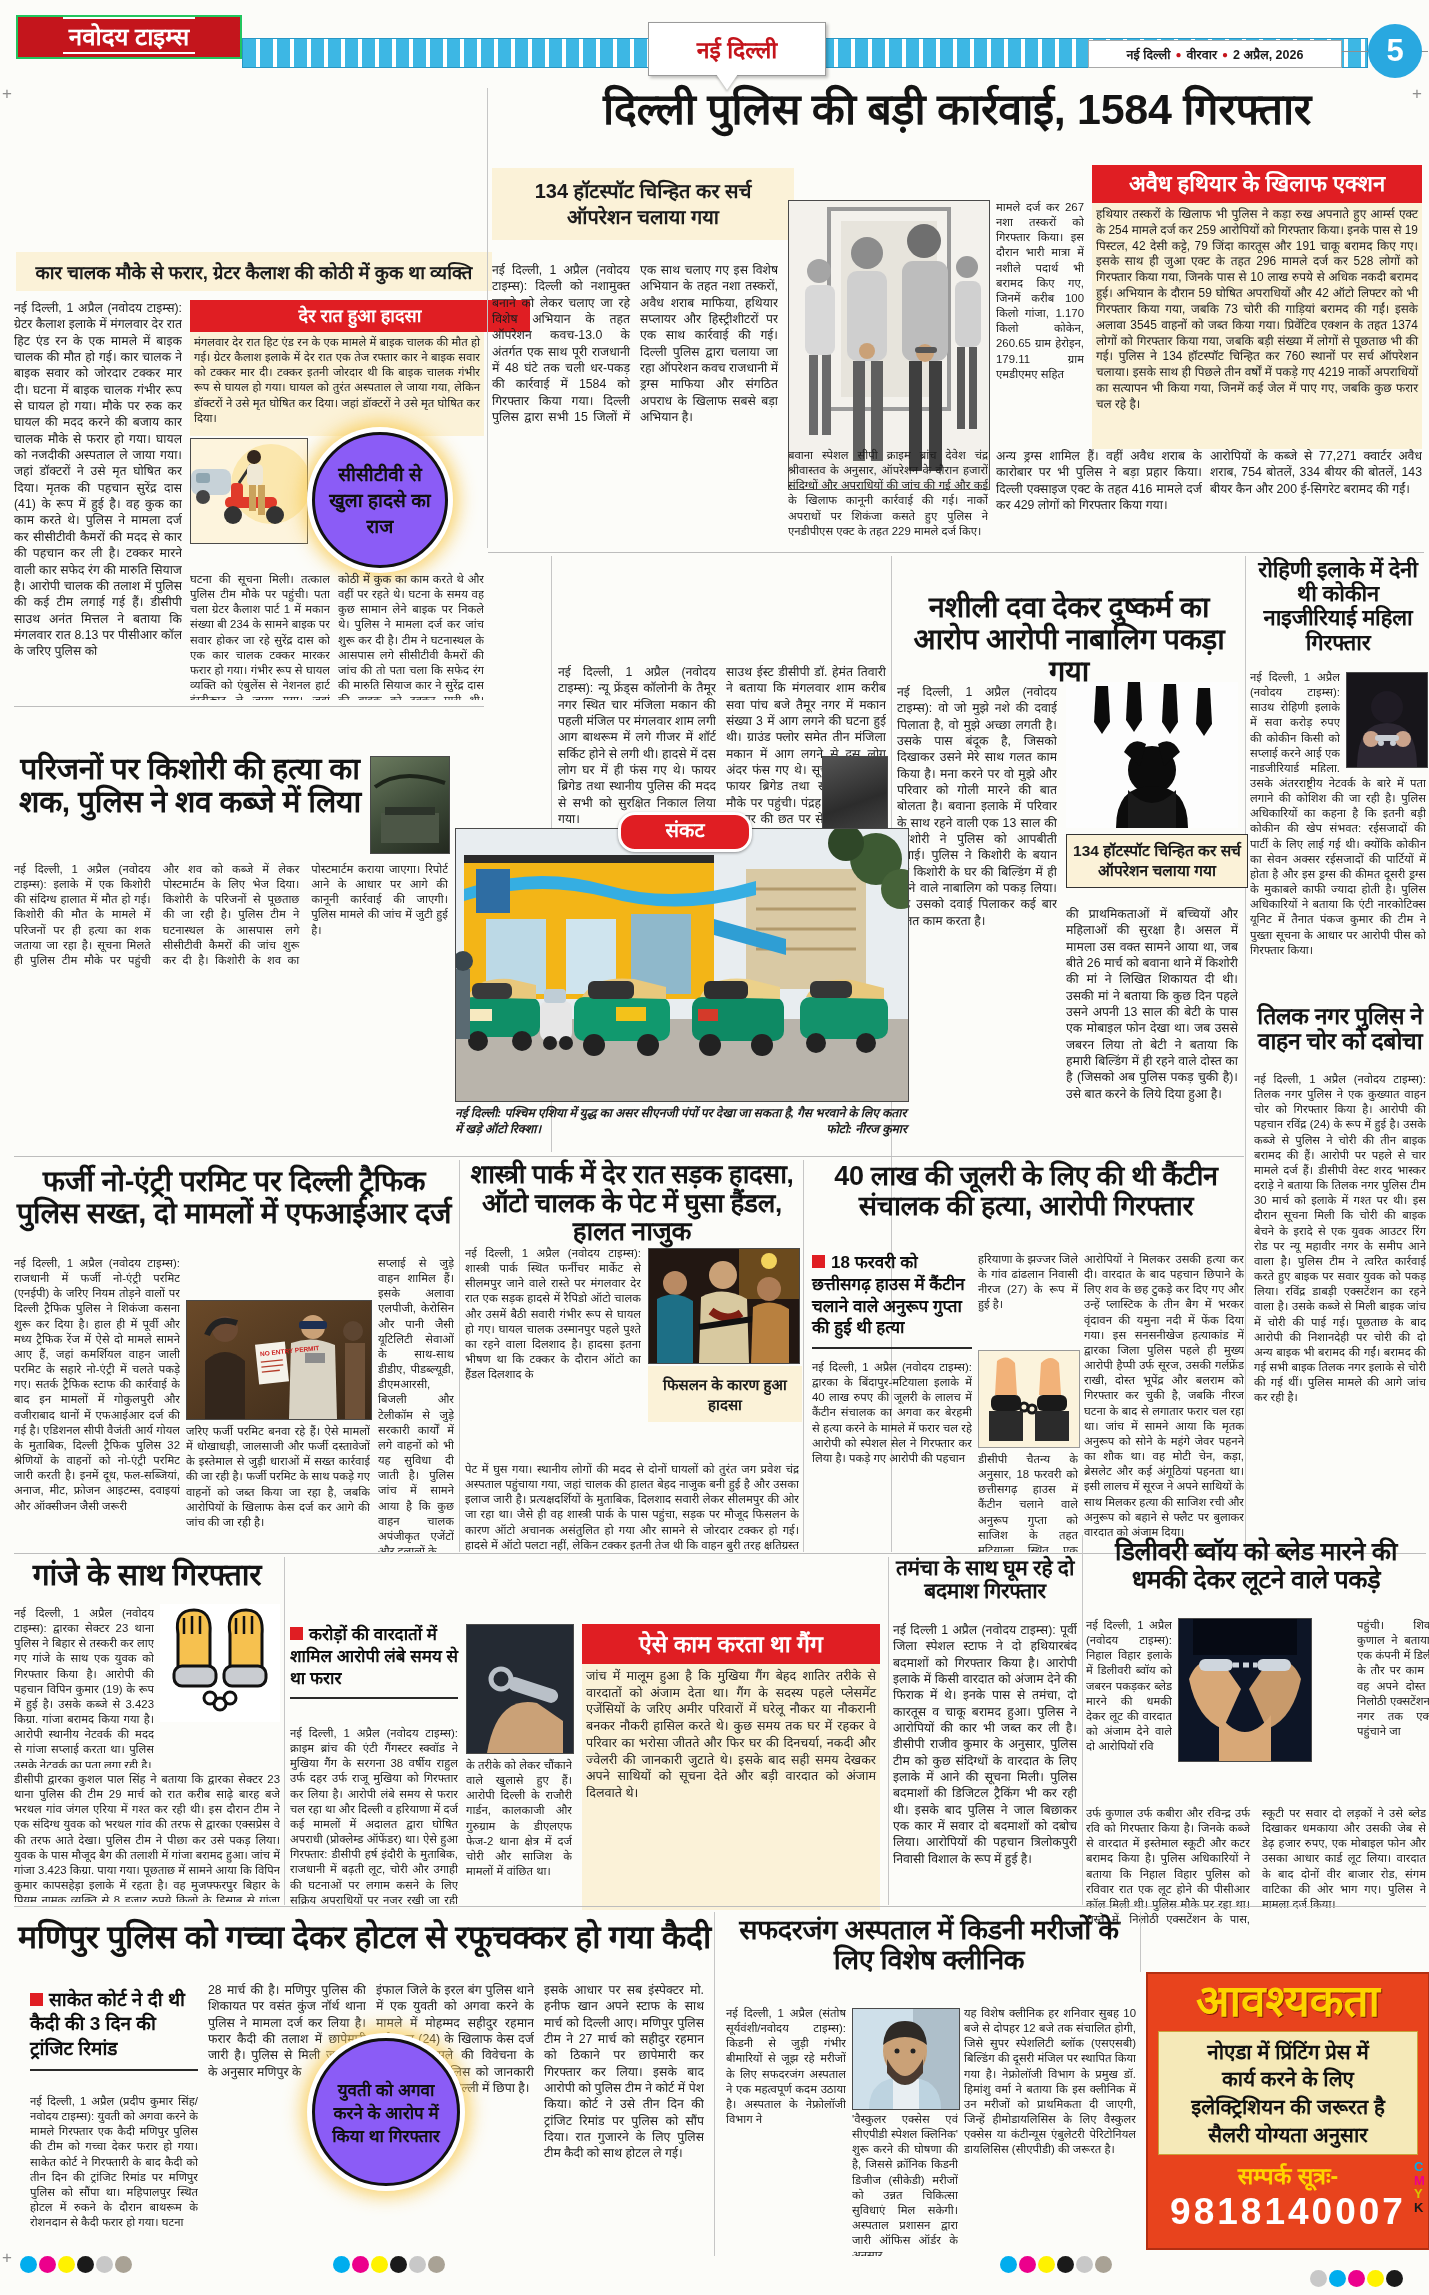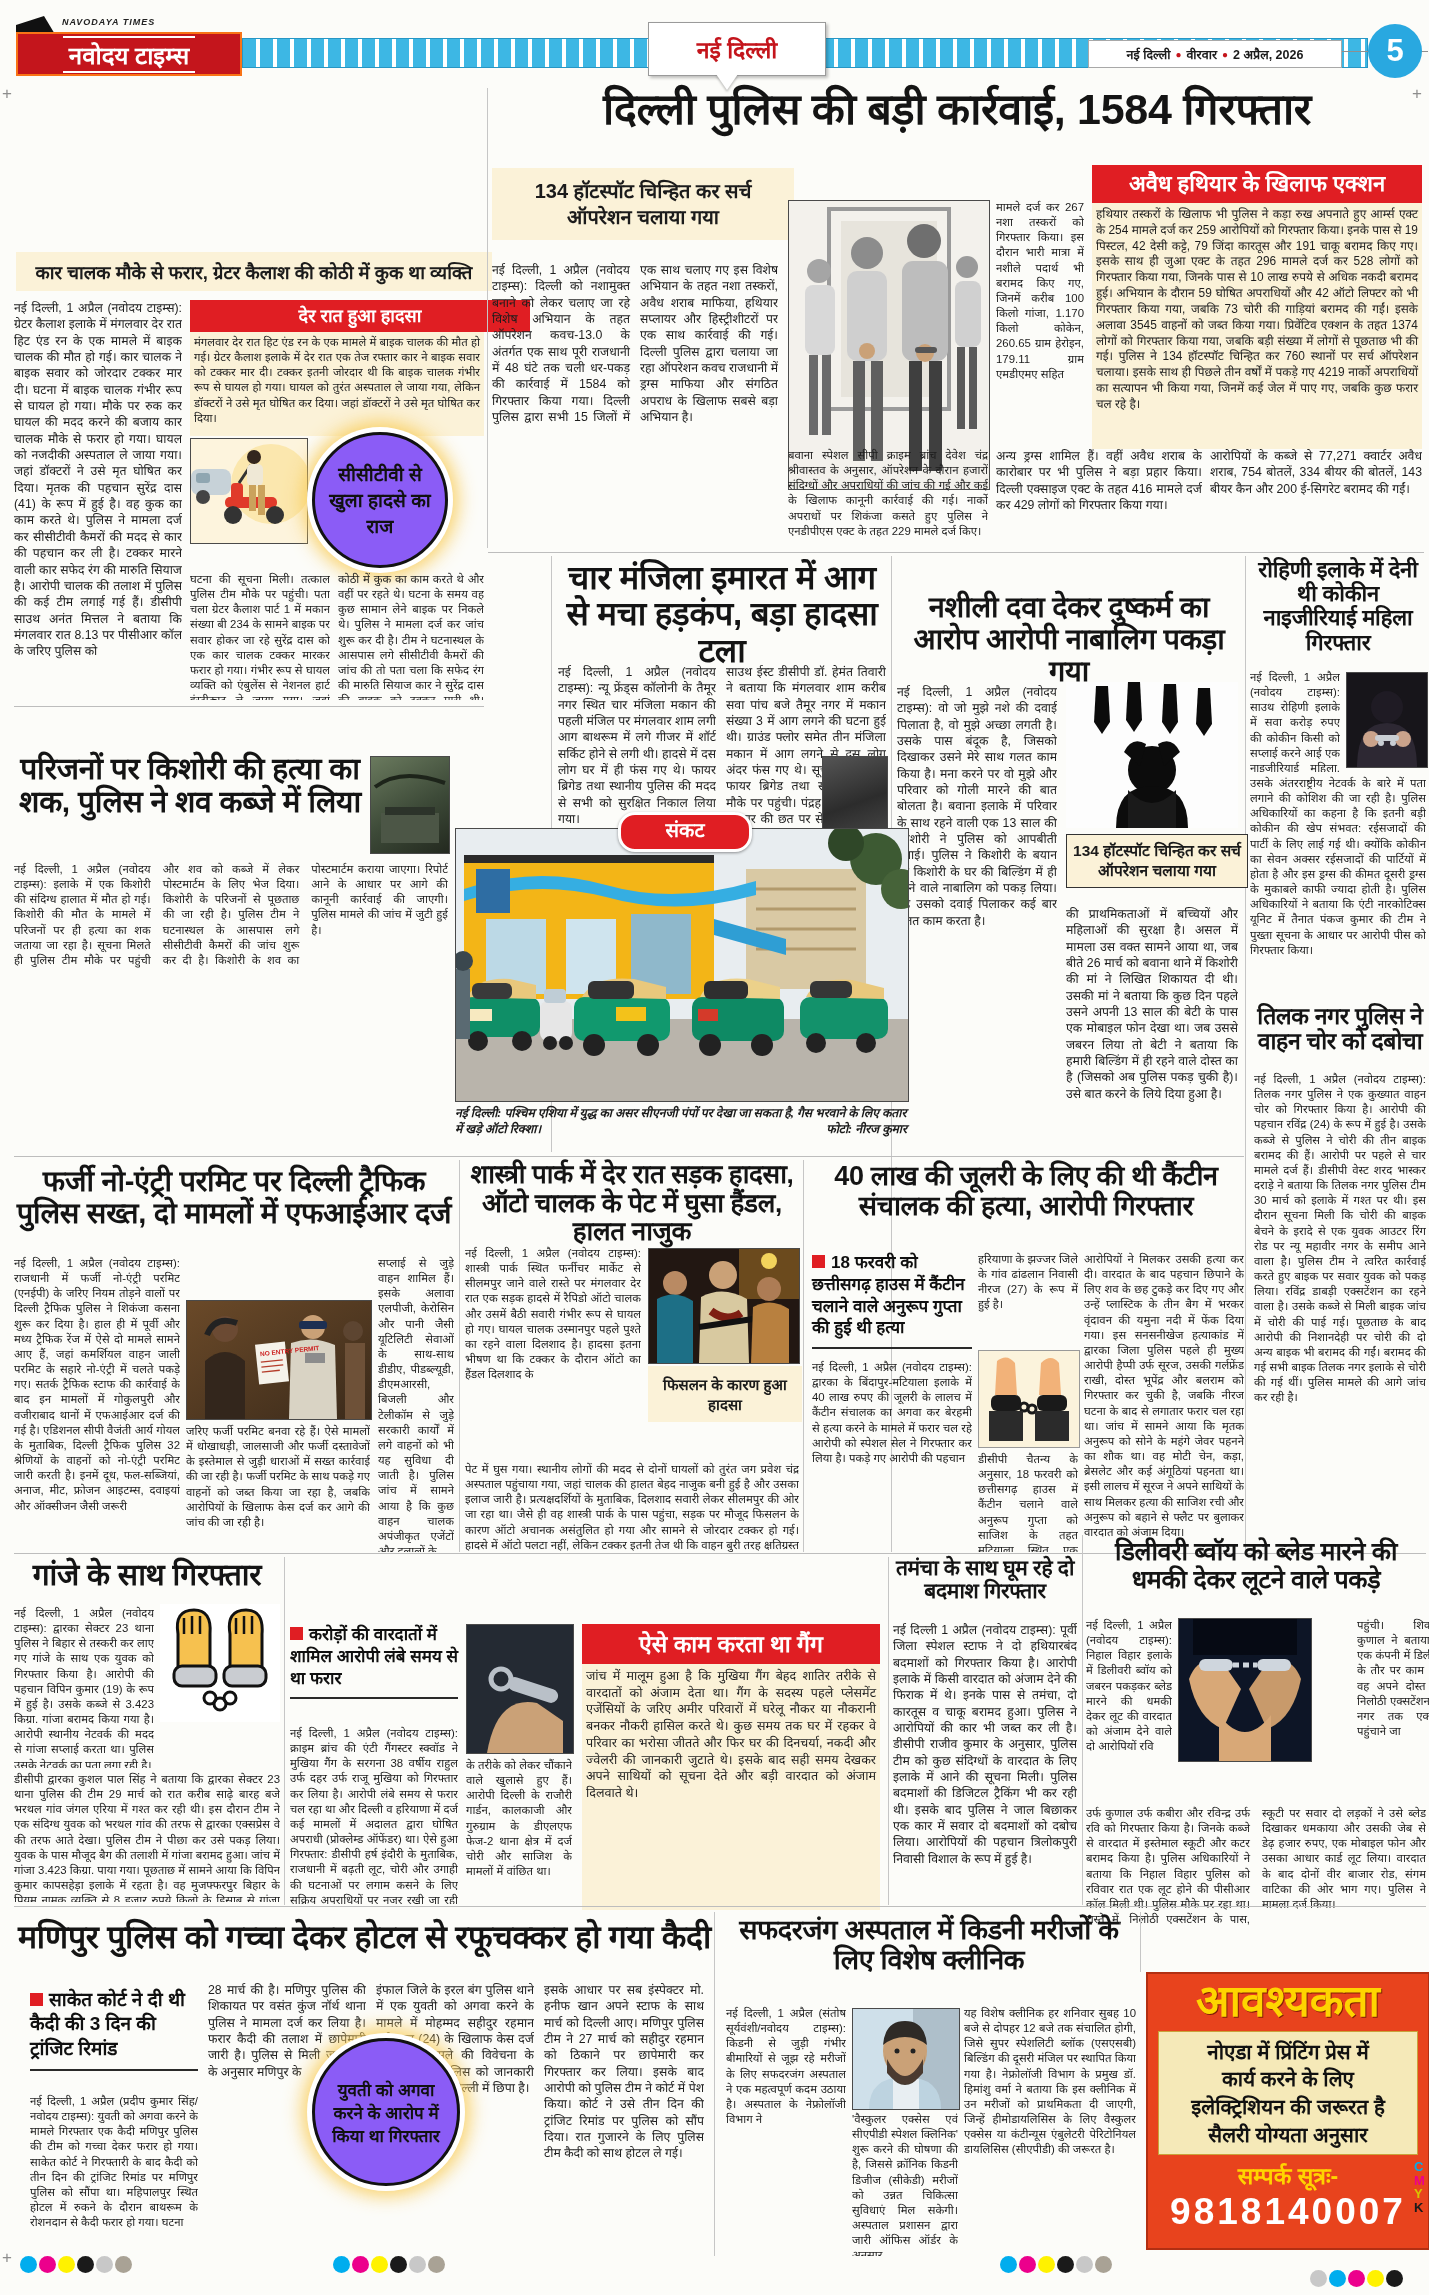--- a/index.html
+++ b/index.html
@@ -30,21 +30,21 @@
 </head>
 <body>
 
 <div id="page">
 
   <div class="abs crop" style="left:2px;top:84px;">+</div>
   <div class="abs crop" style="left:1412px;top:84px;">+</div>
 
   <div class="abs" style="left:16px;top:16px;width:40px;height:20px;background:#111;clip-path:polygon(0 45%,70% 0,100% 100%,0 100%);"></div>
   <div class="abs" style="left:62px;top:17px;font-size:9px;font-weight:700;letter-spacing:1px;color:#222;font-style:italic;">NAVODAYA TIMES</div>
-  <div class="abs" style="left:16px;top:32px;width:222px;height:40px;background:#c4151c;border:2px solid #f97316;display:flex;align-items:center;justify-content:center;">
+  <div class="abs" style="left:16px;top:15px;width:222px;height:40px;background:#c4151c;border:2px solid #22c55e;display:flex;align-items:flex-start;justify-content:center;">
     <span style="color:#fff;font-weight:800;font-size:24px;border-top:2px solid #fff;border-bottom:2px solid #fff;padding:0 6px;">नवोदय टाइम्स</span>
   </div>
   <div class="abs stripes" style="left:242px;top:38px;width:1124px;height:28px;"></div>
   <div class="abs" style="left:648px;top:22px;width:176px;height:52px;background:#fff;border:1px solid #9a9a9a;box-shadow:2px 2px 3px rgba(0,0,0,.25);display:flex;align-items:center;justify-content:center;z-index:3;">
     <span style="color:#c4151c;font-weight:800;font-size:23px;">नई दिल्ली</span>
   </div>
   <div class="abs" style="left:716px;top:74px;width:0;height:0;border-left:11px solid transparent;border-right:11px solid transparent;border-top:16px solid #fff;filter:drop-shadow(0 2px 1px rgba(0,0,0,.25));z-index:3;"></div>
   <div class="abs" style="left:1342px;top:51px;width:86px;height:1px;background:#8f8f8f;"></div>
   <div class="abs" style="left:1088px;top:40px;width:252px;height:26px;background:#fff;border:1px solid #a8a8a8;display:flex;align-items:center;justify-content:center;gap:5px;font-size:12.5px;font-weight:700;">
     <span>नई दिल्ली</span>
@@ -132,21 +132,20 @@
 
   <div class="abs body sm" style="left:788px;top:448px;width:200px;height:100px;">बवाना स्पेशल सीपी क्राइम ब्रांच देवेश चंद्र श्रीवास्तव के अनुसार, ऑपरेशन के दौरान हजारों संदिग्धों और अपराधियों की जांच की गई और कई के खिलाफ कानूनी कार्रवाई की गई। नार्को अपराधों पर शिकंजा कसते हुए पुलिस ने एनडीपीएस एक्ट के तहत 229 मामले दर्ज किए।</div>
   <div class="abs body" style="left:996px;top:448px;width:206px;height:100px;">अन्य ड्रग्स शामिल हैं। वहीं अवैध शराब के कारोबार पर भी पुलिस ने बड़ा प्रहार किया। दिल्ली एक्साइज एक्ट के तहत 416 मामले दर्ज कर 429 लोगों को गिरफ्तार किया गया।</div>
   <div class="abs body" style="left:1210px;top:448px;width:212px;height:100px;">आरोपियों के कब्जे से 77,271 क्वार्टर अवैध शराब, 754 बोतलें, 334 बीयर की बोतलें, 143 बीयर कैन और 200 ई-सिगरेट बरामद की गईं।</div>
 
   <div class="abs hline" style="left:488px;top:552px;width:936px;"></div>
   <div class="abs vline" style="left:551px;top:556px;height:596px;"></div>
   <div class="abs vline" style="left:891px;top:556px;height:996px;"></div>
   <div class="abs vline" style="left:1245px;top:556px;height:996px;"></div>
 
-  <div class="abs hl ctr" style="left:558px;top:560px;width:328px;font-size:33px;">चार मंजिला इमारत में आग से मचा हड़कंप, बड़ा हादसा टला</div>
   <div class="abs body" style="left:558px;top:664px;width:158px;height:168px;">नई दिल्ली, 1 अप्रैल (नवोदय टाइम्स): न्यू फ्रेंड्स कॉलोनी के तैमूर नगर स्थित चार मंजिला मकान की पहली मंजिल पर मंगलवार शाम लगी आग बाथरूम में लगे गीजर में शॉर्ट सर्किट होने से लगी थी। हादसे में दस लोग घर में ही फंस गए थे। फायर ब्रिगेड तथा स्थानीय पुलिस की मदद से सभी को सुरक्षित निकाल लिया गया।</div>
   <div class="abs body" style="left:726px;top:664px;width:160px;height:168px;">साउथ ईस्ट डीसीपी डॉ. हेमंत तिवारी ने बताया कि मंगलवार शाम करीब सवा पांच बजे तैमूर नगर में मकान संख्या 3 में आग लगने की घटना हुई थी। ग्राउंड फ्लोर समेत तीन मंजिला मकान में आग लगने से दस लोग अंदर फंस गए थे। सूचना मिलने पर फायर ब्रिगेड तथा स्थानीय पुलिस मौके पर पहुंची। पंद्रह मिनट में सभी को घर की छत पर से निकाल लिया गया था।</div>
   <div class="abs photo" style="left:822px;top:756px;width:64px;height:74px;background:linear-gradient(160deg,#555 0%,#2c2c2c 60%,#444 100%);"></div>
 
   <div class="abs hl ctr" style="left:897px;top:592px;width:344px;font-size:29px;">नशीली दवा देकर दुष्कर्म का आरोप आरोपी नाबालिग पकड़ा गया</div>
   <div class="abs body" style="left:897px;top:684px;width:160px;height:492px;">नई दिल्ली, 1 अप्रैल (नवोदय टाइम्स): वो जो मुझे नशे की दवाई पिलाता है, वो मुझे अच्छा लगती है। उसके पास बंदूक है, जिसको दिखाकर उसने मेरे साथ गलत काम किया है। मना करने पर वो मुझे और परिवार को गोली मारने की बात बोलता है। बवाना इलाके में परिवार के साथ रहने वाली एक 13 साल की किशोरी ने पुलिस को आपबीती बताई। पुलिस ने किशोरी के बयान पर किशोरी के घर की बिल्डिंग में ही रहने वाले नाबालिग को पकड़ लिया। वह उसको दवाई पिलाकर कई बार गलत काम करता है।</div>
   <div class="abs" style="left:1066px;top:682px;width:172px;height:146px;background:#fff;">
     <svg width="172" height="146" viewBox="0 0 172 146" xmlns="http://www.w3.org/2000/svg">
       <rect width="172" height="146" fill="#fdfdfd"></rect>
       <g fill="#0c0c0c">

